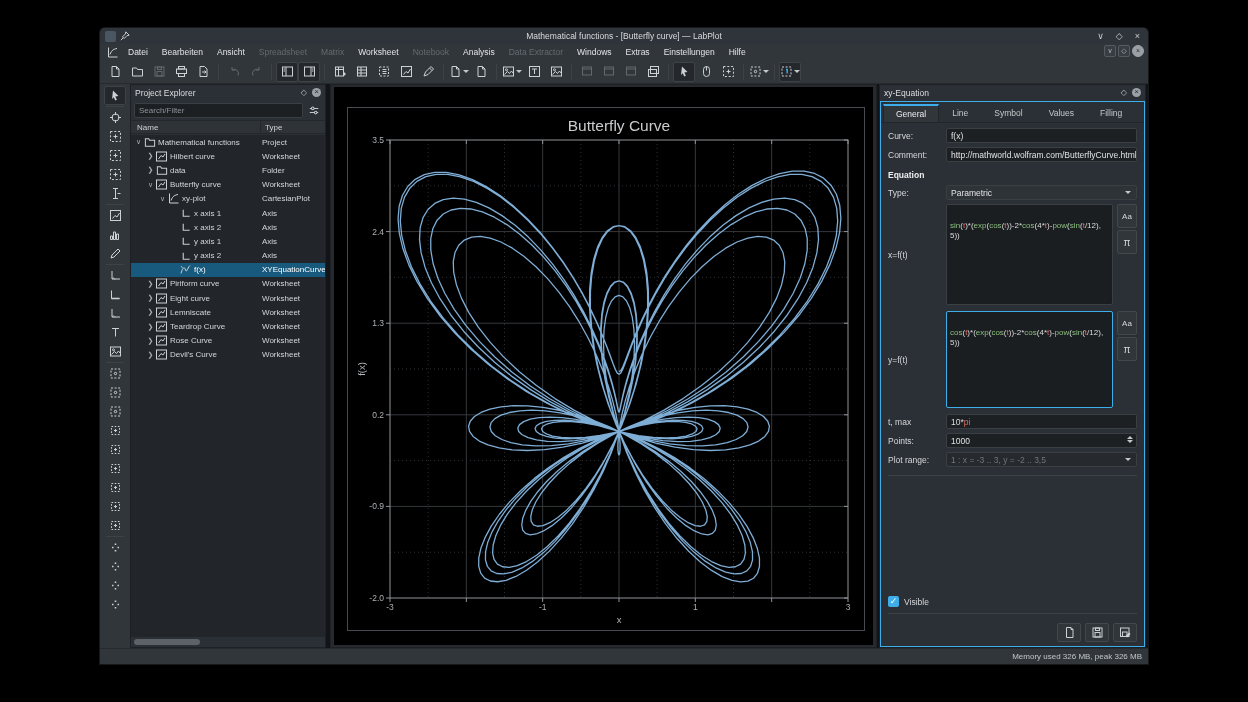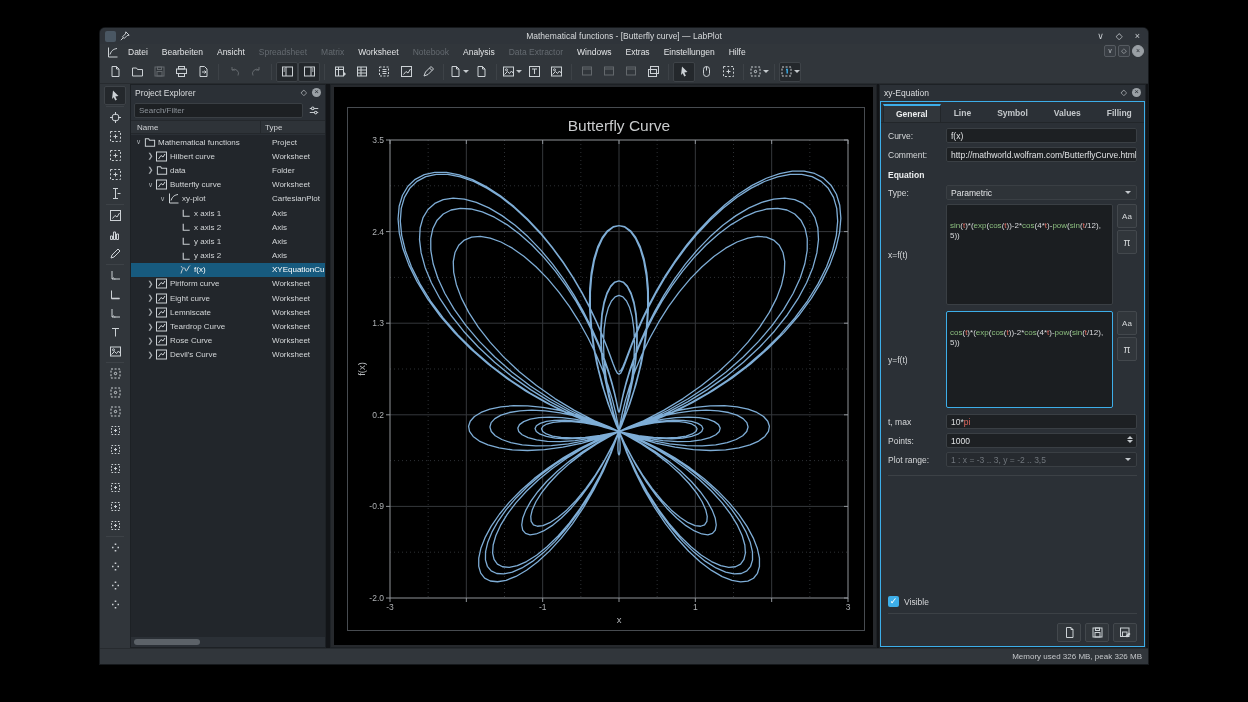--- a/index.html
+++ b/index.html
@@ -49,34 +49,34 @@
   .filterbtn{width:16px;height:15px;display:flex;align-items:center;justify-content:center;}
   .colhdr{height:14px;background:#2e3338;border-top:1px solid #24282c;border-bottom:1px solid #24282c;display:flex;font-size:8px;color:#cfd2d5;}
   .colhdr .c1{width:130px;padding-left:6px;border-right:1px solid #24282c;line-height:13px;}
   .colhdr .c2{flex:1;padding-left:4px;line-height:13px;}
   .tree{position:absolute;left:0;top:50px;right:0;bottom:10px;background:#232830;overflow:hidden;background:#22262b;}
   .trow{height:14.2px;display:flex;align-items:center;font-size:8px;color:#d3d6d8;position:relative;white-space:nowrap;}
   .trow.sel{background:#175a7e;color:#fff;}
   .texp{width:9px;font-size:7px;color:#a7acb0;text-align:center;flex:none;}
   .ticon{width:13px;flex:none;display:flex;align-items:center;justify-content:center;}
   .tname{padding-left:2px;overflow:hidden;}
-  .ttype{position:absolute;left:132px;padding-left:9px;}
+  .ttype{position:absolute;left:122px;padding-left:9px;}
   .hscroll{position:absolute;left:0;bottom:2px;height:6px;width:100%;}
   .hscroll .thumb{position:absolute;left:3px;width:66px;height:6px;border-radius:3px;background:#5c6268;}
 
   
   .mdi{position:absolute;left:230px;top:0;width:547px;height:564px;background:#26292d;border:1px solid #1d2125;}
   .page{position:absolute;left:3px;top:2px;right:3px;bottom:2px;background:#000;}
   .plotsvg{position:absolute;left:13px;top:20px;}
 
   
   .rdock{position:absolute;left:779px;top:0;width:267px;height:564px;background:#2b3036;border:1px solid #1d2125;}
   .rbody{position:absolute;left:0;top:16px;right:0;bottom:0;border:1px solid #3daee9;background:#2b3036;display:flex;flex-direction:column;}
   .tabs{height:21px;display:flex;align-items:flex-end;padding:0 2px;border-bottom:1px solid #22262a;background:#2b3036;flex:none;}
-  .tab{height:18px;line-height:16px;padding:0 12px;font-size:8.5px;color:#c4c8cb;border:1px solid transparent;font-weight:bold;}
+  .tab{height:18px;line-height:16px;padding:0 12px;font-size:8.5px;color:#c4c8cb;border:1px solid transparent;}
   .tab.active{background:#31363b;color:#eceeef;border-color:#22262a;border-top:2px solid #3daee9;border-bottom:none;}
   .form{flex:1;padding:5px 7px 4px 7px;display:flex;flex-direction:column;font-size:8.5px;color:#d6d8da;overflow:hidden;}
   .frow{display:flex;align-items:center;margin-bottom:4px;flex:none;}
   .flabel{width:58px;flex:none;}
   .fin{flex:1;height:15px;background:#1d2023;border:1px solid #3a3f44;border-radius:2px;color:#e0e2e4;padding:0 4px;display:flex;align-items:center;overflow:hidden;white-space:nowrap;}
   .fsel{flex:1;height:15px;background:#2e3338;border:1px solid #3a3f44;border-radius:2px;color:#e0e2e4;padding:0 4px;display:flex;align-items:center;position:relative;}
   .fsel .caret{position:absolute;right:5px;}
   .fsel.dis{color:#70767c;background:#262a2f;}
   .sect{font-weight:bold;color:#eceeef;margin:4px 0 5px 0;flex:none;}
   .eqrow{display:flex;margin-bottom:6px;flex:none;}

